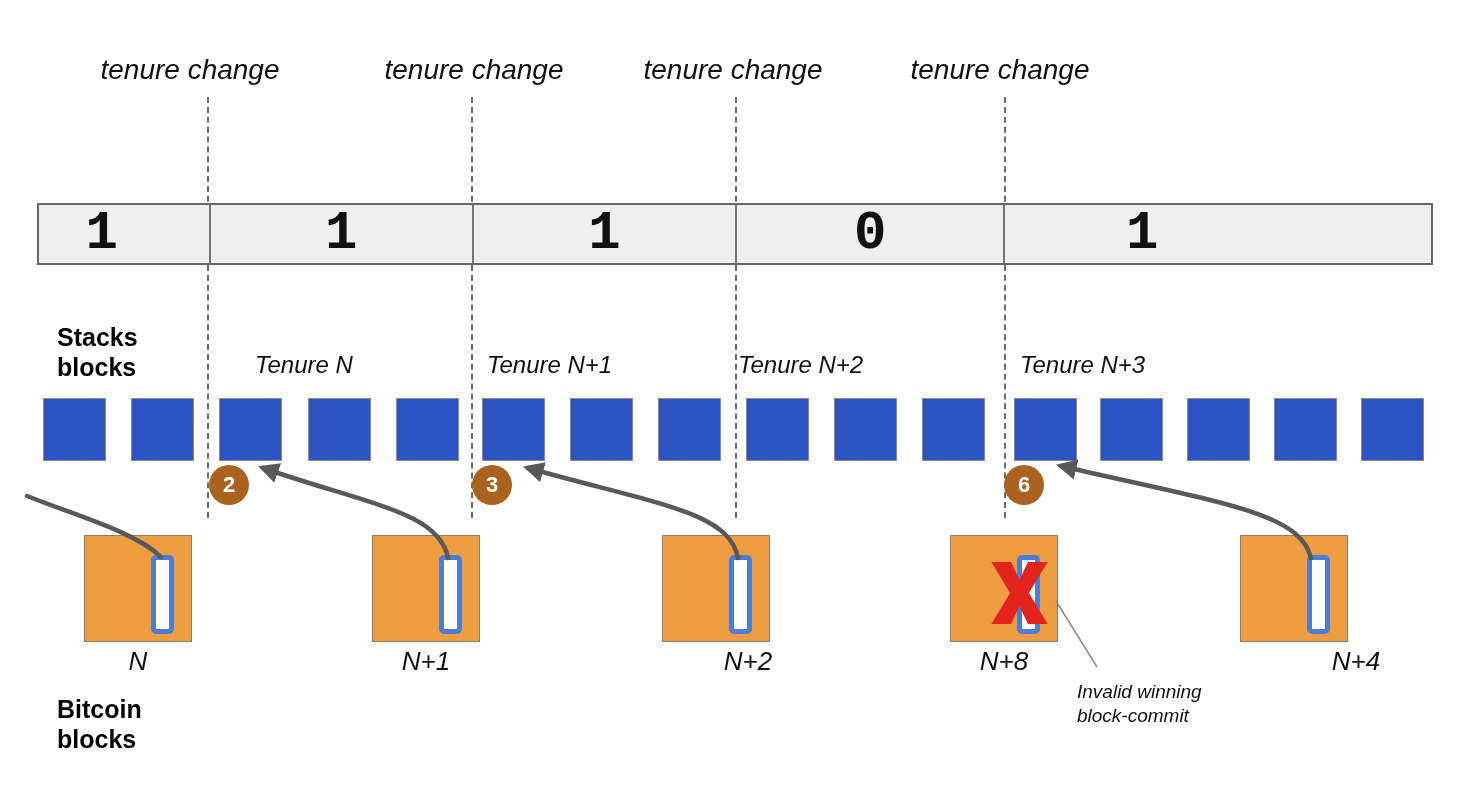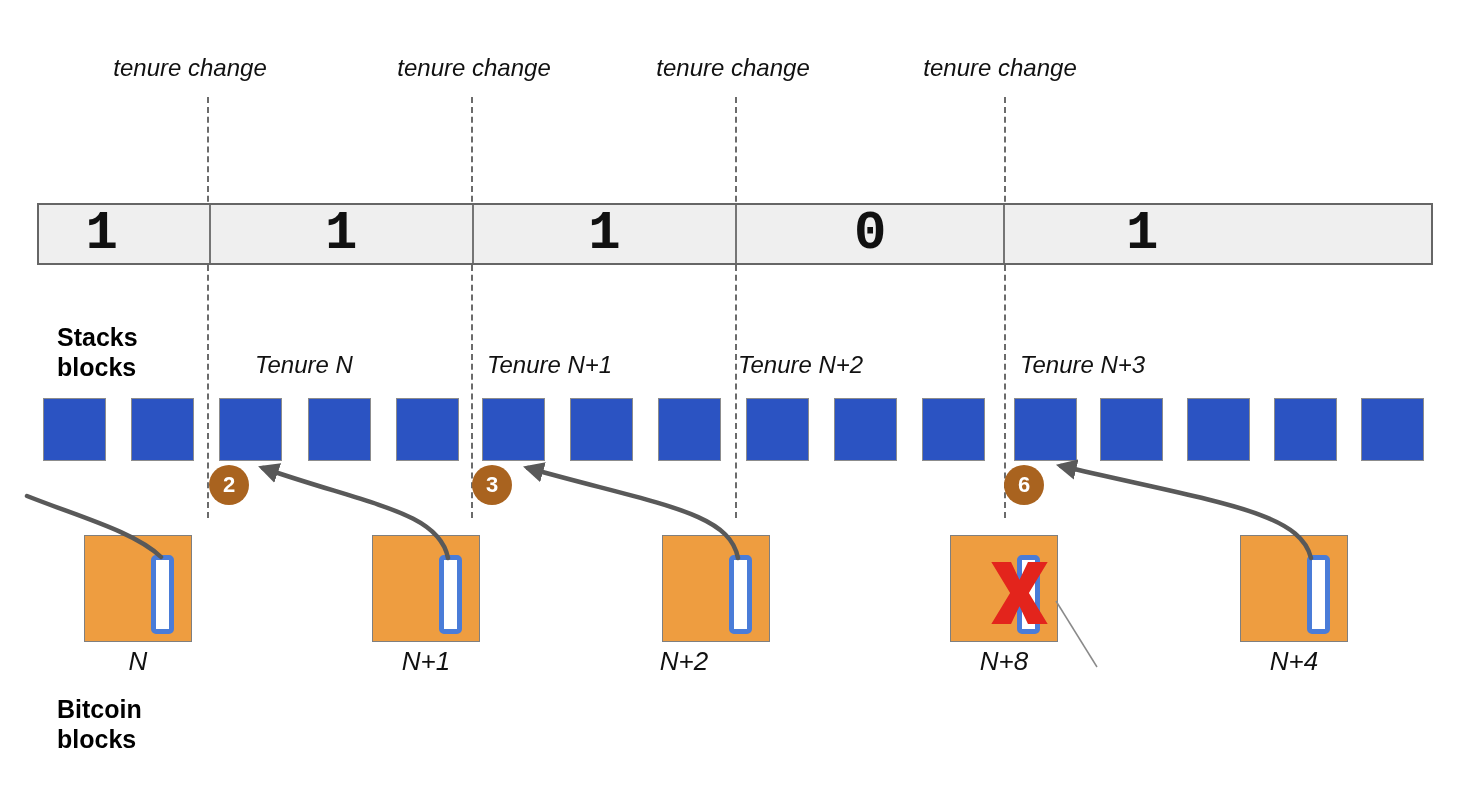--- a/index.html
+++ b/index.html
@@ -3,21 +3,21 @@
 <meta charset="utf-8">
 <style>
   html,body{margin:0;padding:0;background:#ffffff;}
   #canvas{
     position:relative;width:1482px;height:788px;background:#ffffff;overflow:hidden;
     font-family:"Liberation Sans",sans-serif;color:#1a1a1a;
   }
   
   .tenure-change{
     position:absolute;top:54px;transform:translateX(-50%);
-    font-style:italic;font-size:24px;color:#111;white-space:nowrap;
+    font-style:italic;font-size:28px;color:#111;white-space:nowrap;
   }
   
   .boundary-line{
     position:absolute;top:97px;height:421px;width:0;
     border-left:2px dashed #6b6b6b;z-index:1;
   }
   
   .section-label{
     position:absolute;left:57px;font-weight:bold;font-size:25px;line-height:30px;color:#000;z-index:5;
   }
@@ -162,33 +162,37 @@
         <div class="block-commit" style="border-color: rgb(74, 124, 216);"></div>
       </div>
       <div class="bitcoin-name" style="left: 138px;">N</div>
       <div class="bitcoin-block" style="left: 372px; background: rgb(238, 157, 64);">
         <div class="block-commit" style="border-color: rgb(74, 124, 216);"></div>
       </div>
       <div class="bitcoin-name" style="left: 426px;">N+1</div>
       <div class="bitcoin-block" style="left: 662px; background: rgb(238, 157, 64);">
         <div class="block-commit" style="border-color: rgb(74, 124, 216);"></div>
       </div>
-      <div class="bitcoin-name" style="left: 684px; text-align: right;">N+2</div>
+      <div class="bitcoin-name" style="left: 748px; text-align: right;">N+2</div>
       <div class="bitcoin-block" style="left: 950px; background: rgb(238, 157, 64);">
         <div class="block-commit" style="border-color: rgb(74, 124, 216);"></div>
         <svg class="invalid-x" viewBox="0 0 60 66">
           <path d="M0,0 L21,0 L30,19 L39,0 L60,0 L40,33 L60,66 L39,66 L30,47 L21,66 L0,66 L20,33 Z" fill="#e3241c"></path>
         </svg>
       </div>
       <div class="bitcoin-name" style="left: 1004px;">N+8</div>
       <div class="bitcoin-block" style="left: 1240px; background: rgb(238, 157, 64);">
         <div class="block-commit" style="border-color: rgb(74, 124, 216);"></div>
       </div>
-      <div class="bitcoin-name" style="left: 1294px;">N+4</div>
+      <div class="bitcoin-name" style="left: 1356px;">N+4</div>
     </div>
 
+  <div id="invalid-annotation">
+    <div>Invalid winning</div>
+    <div>block-commit</div>
+  </div>
 
   <div class="section-label" style="top:694px;">
     <div>Bitcoin</div>
     <div>blocks</div>
   </div>
 
 </div>
 
 </body></html>

